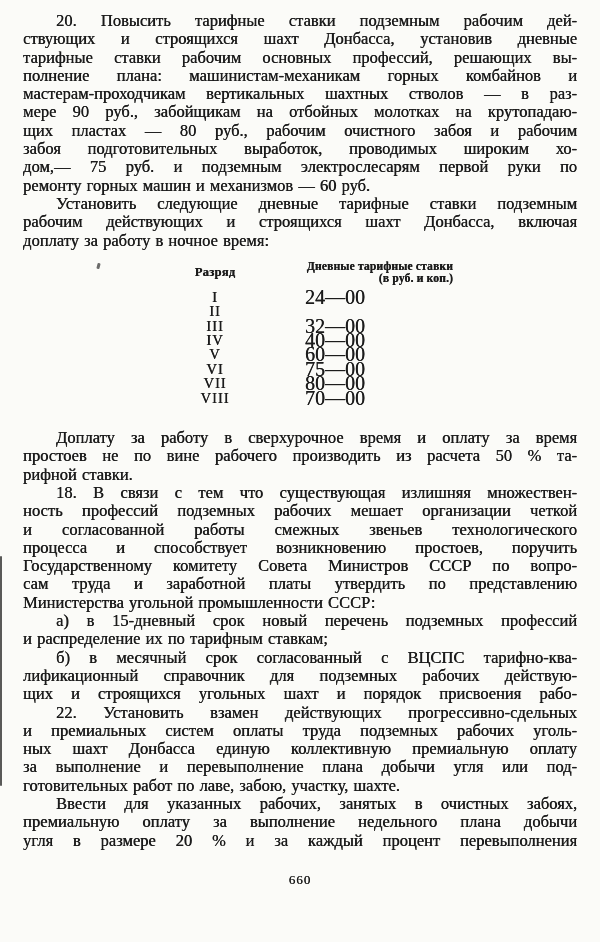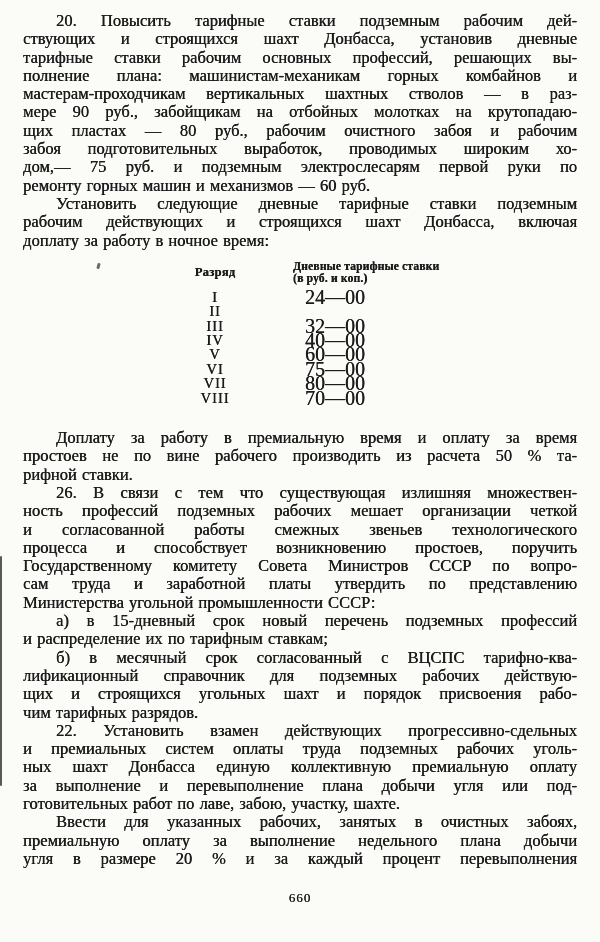--- a/index.html
+++ b/index.html
@@ -38,21 +38,21 @@
     column-gap: 38px;
     align-items: center;
   }
   .th-grade {
     text-align: center;
     font-size: 12.5px;
     font-weight: 600;
     letter-spacing: 0.3px;
   }
   .th-rate {
-    text-align: left;
+    text-align: right;
     font-size: 11.5px;
     line-height: 12.5px;
     font-weight: 600;
     letter-spacing: 0.2px;
   }
   .t-rows { margin-top: 5px; }
   .t-row {
     display: grid;
     grid-template-columns: 80px 160px;
     column-gap: 50px;
@@ -159,42 +159,41 @@
         </div>
         <div class="t-row">
           <div class="td-grade">VIII</div>
           <div class="td-rate">70—00</div>
         </div>
       </div>
   </div>
 
   <section class="text-block" id="bottom-text">
       <div class="paragraph">
-        <div class="line first">Доплату за работу в премиальную время и оплату за время</div>
+        <div class="line first">Доплату за работу в сверхурочное время и оплату за время</div>
         <div class="line">простоев не по вине рабочего производить из расчета 50 % та-</div>
         <div class="line last">рифной ставки.</div>
       </div>
       <div class="paragraph">
-        <div class="line first">26. В связи с тем что существующая излишняя множествен-</div>
+        <div class="line first">18. В связи с тем что существующая излишняя множествен-</div>
         <div class="line">ность профессий подземных рабочих мешает организации четкой</div>
         <div class="line">и согласованной работы смежных звеньев технологического</div>
         <div class="line">процесса и способствует возникновению простоев, поручить</div>
         <div class="line">Государственному комитету Совета Министров СССР по вопро-</div>
         <div class="line">сам труда и заработной платы утвердить по представлению</div>
         <div class="line last">Министерства угольной промышленности СССР:</div>
       </div>
       <div class="paragraph">
         <div class="line first">а) в 15-дневный срок новый перечень подземных профессий</div>
         <div class="line last">и распределение их по тарифным ставкам;</div>
       </div>
       <div class="paragraph">
         <div class="line first">б) в месячный срок согласованный с ВЦСПС тарифно-ква-</div>
         <div class="line">лификационный справочник для подземных рабочих действую-</div>
         <div class="line">щих и строящихся угольных шахт и порядок присвоения рабо-</div>
-        <div class="line last">чим тарифных разрядов.</div>
       </div>
       <div class="paragraph">
         <div class="line first">22. Установить взамен действующих прогрессивно-сдельных</div>
         <div class="line">и премиальных систем оплаты труда подземных рабочих уголь-</div>
         <div class="line">ных шахт Донбасса единую коллективную премиальную оплату</div>
         <div class="line">за выполнение и перевыполнение плана добычи угля или под-</div>
         <div class="line last">готовительных работ по лаве, забою, участку, шахте.</div>
       </div>
       <div class="paragraph">
         <div class="line first">Ввести для указанных рабочих, занятых в очистных забоях,</div>

